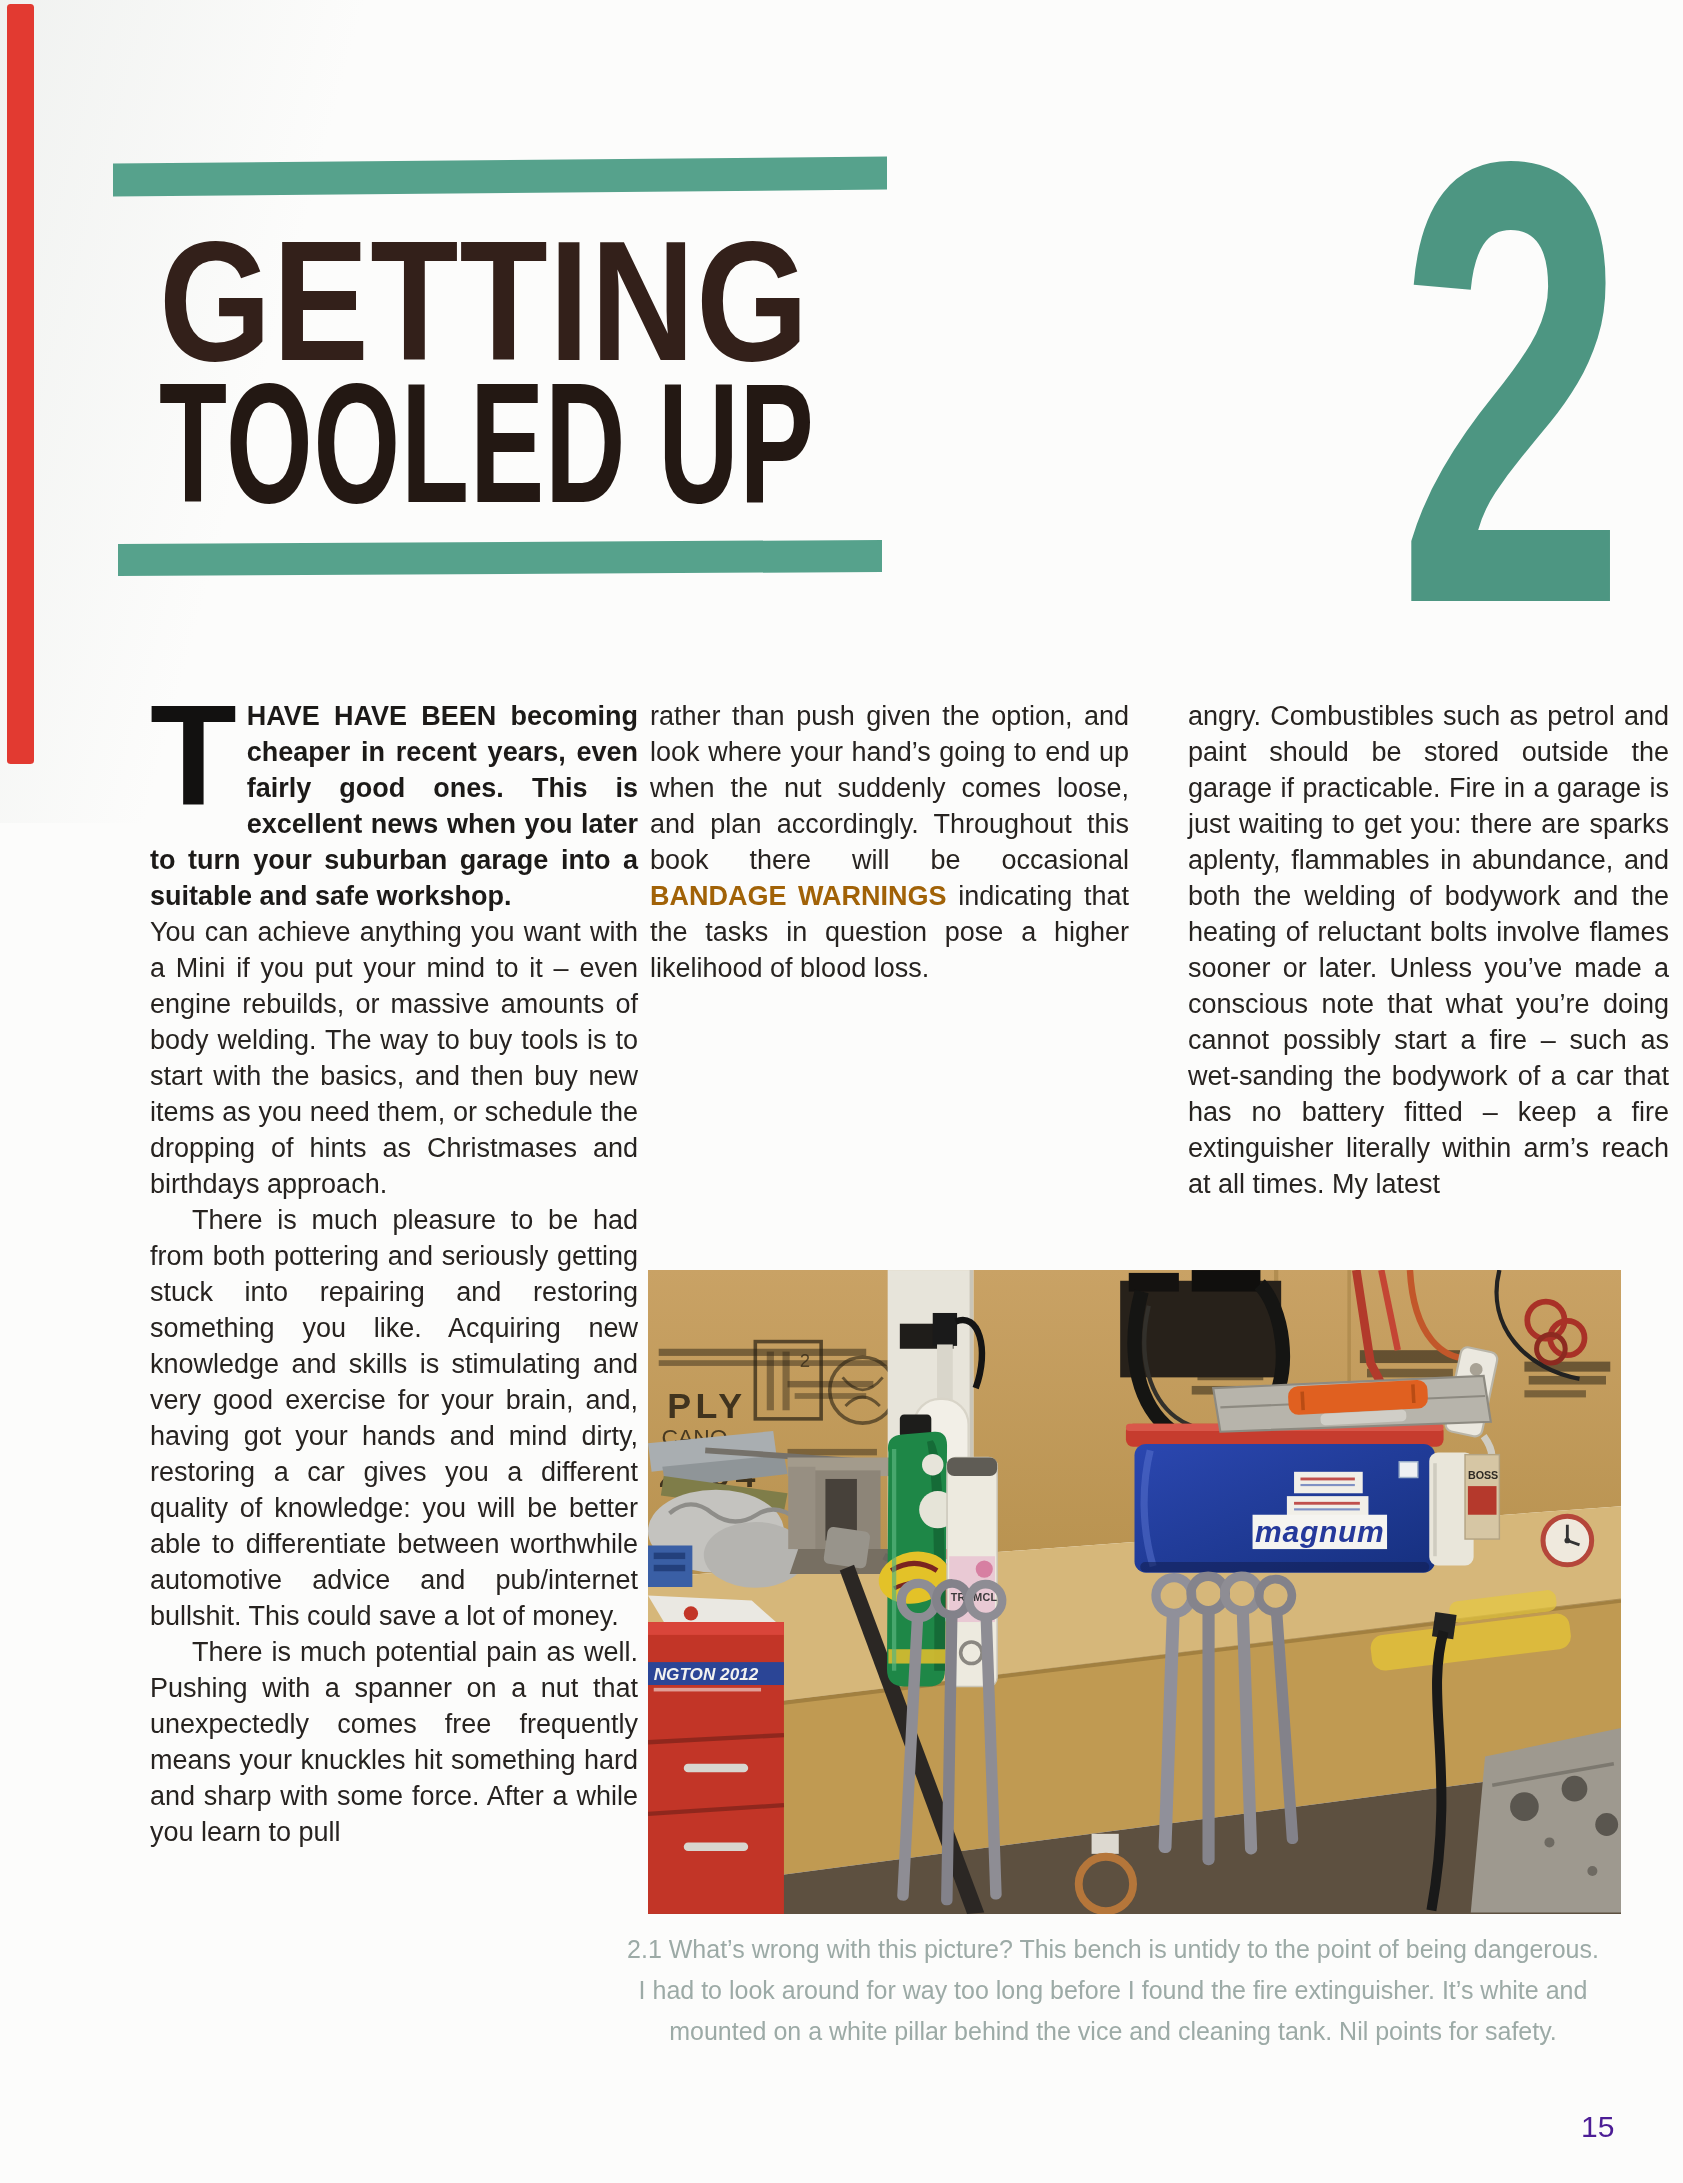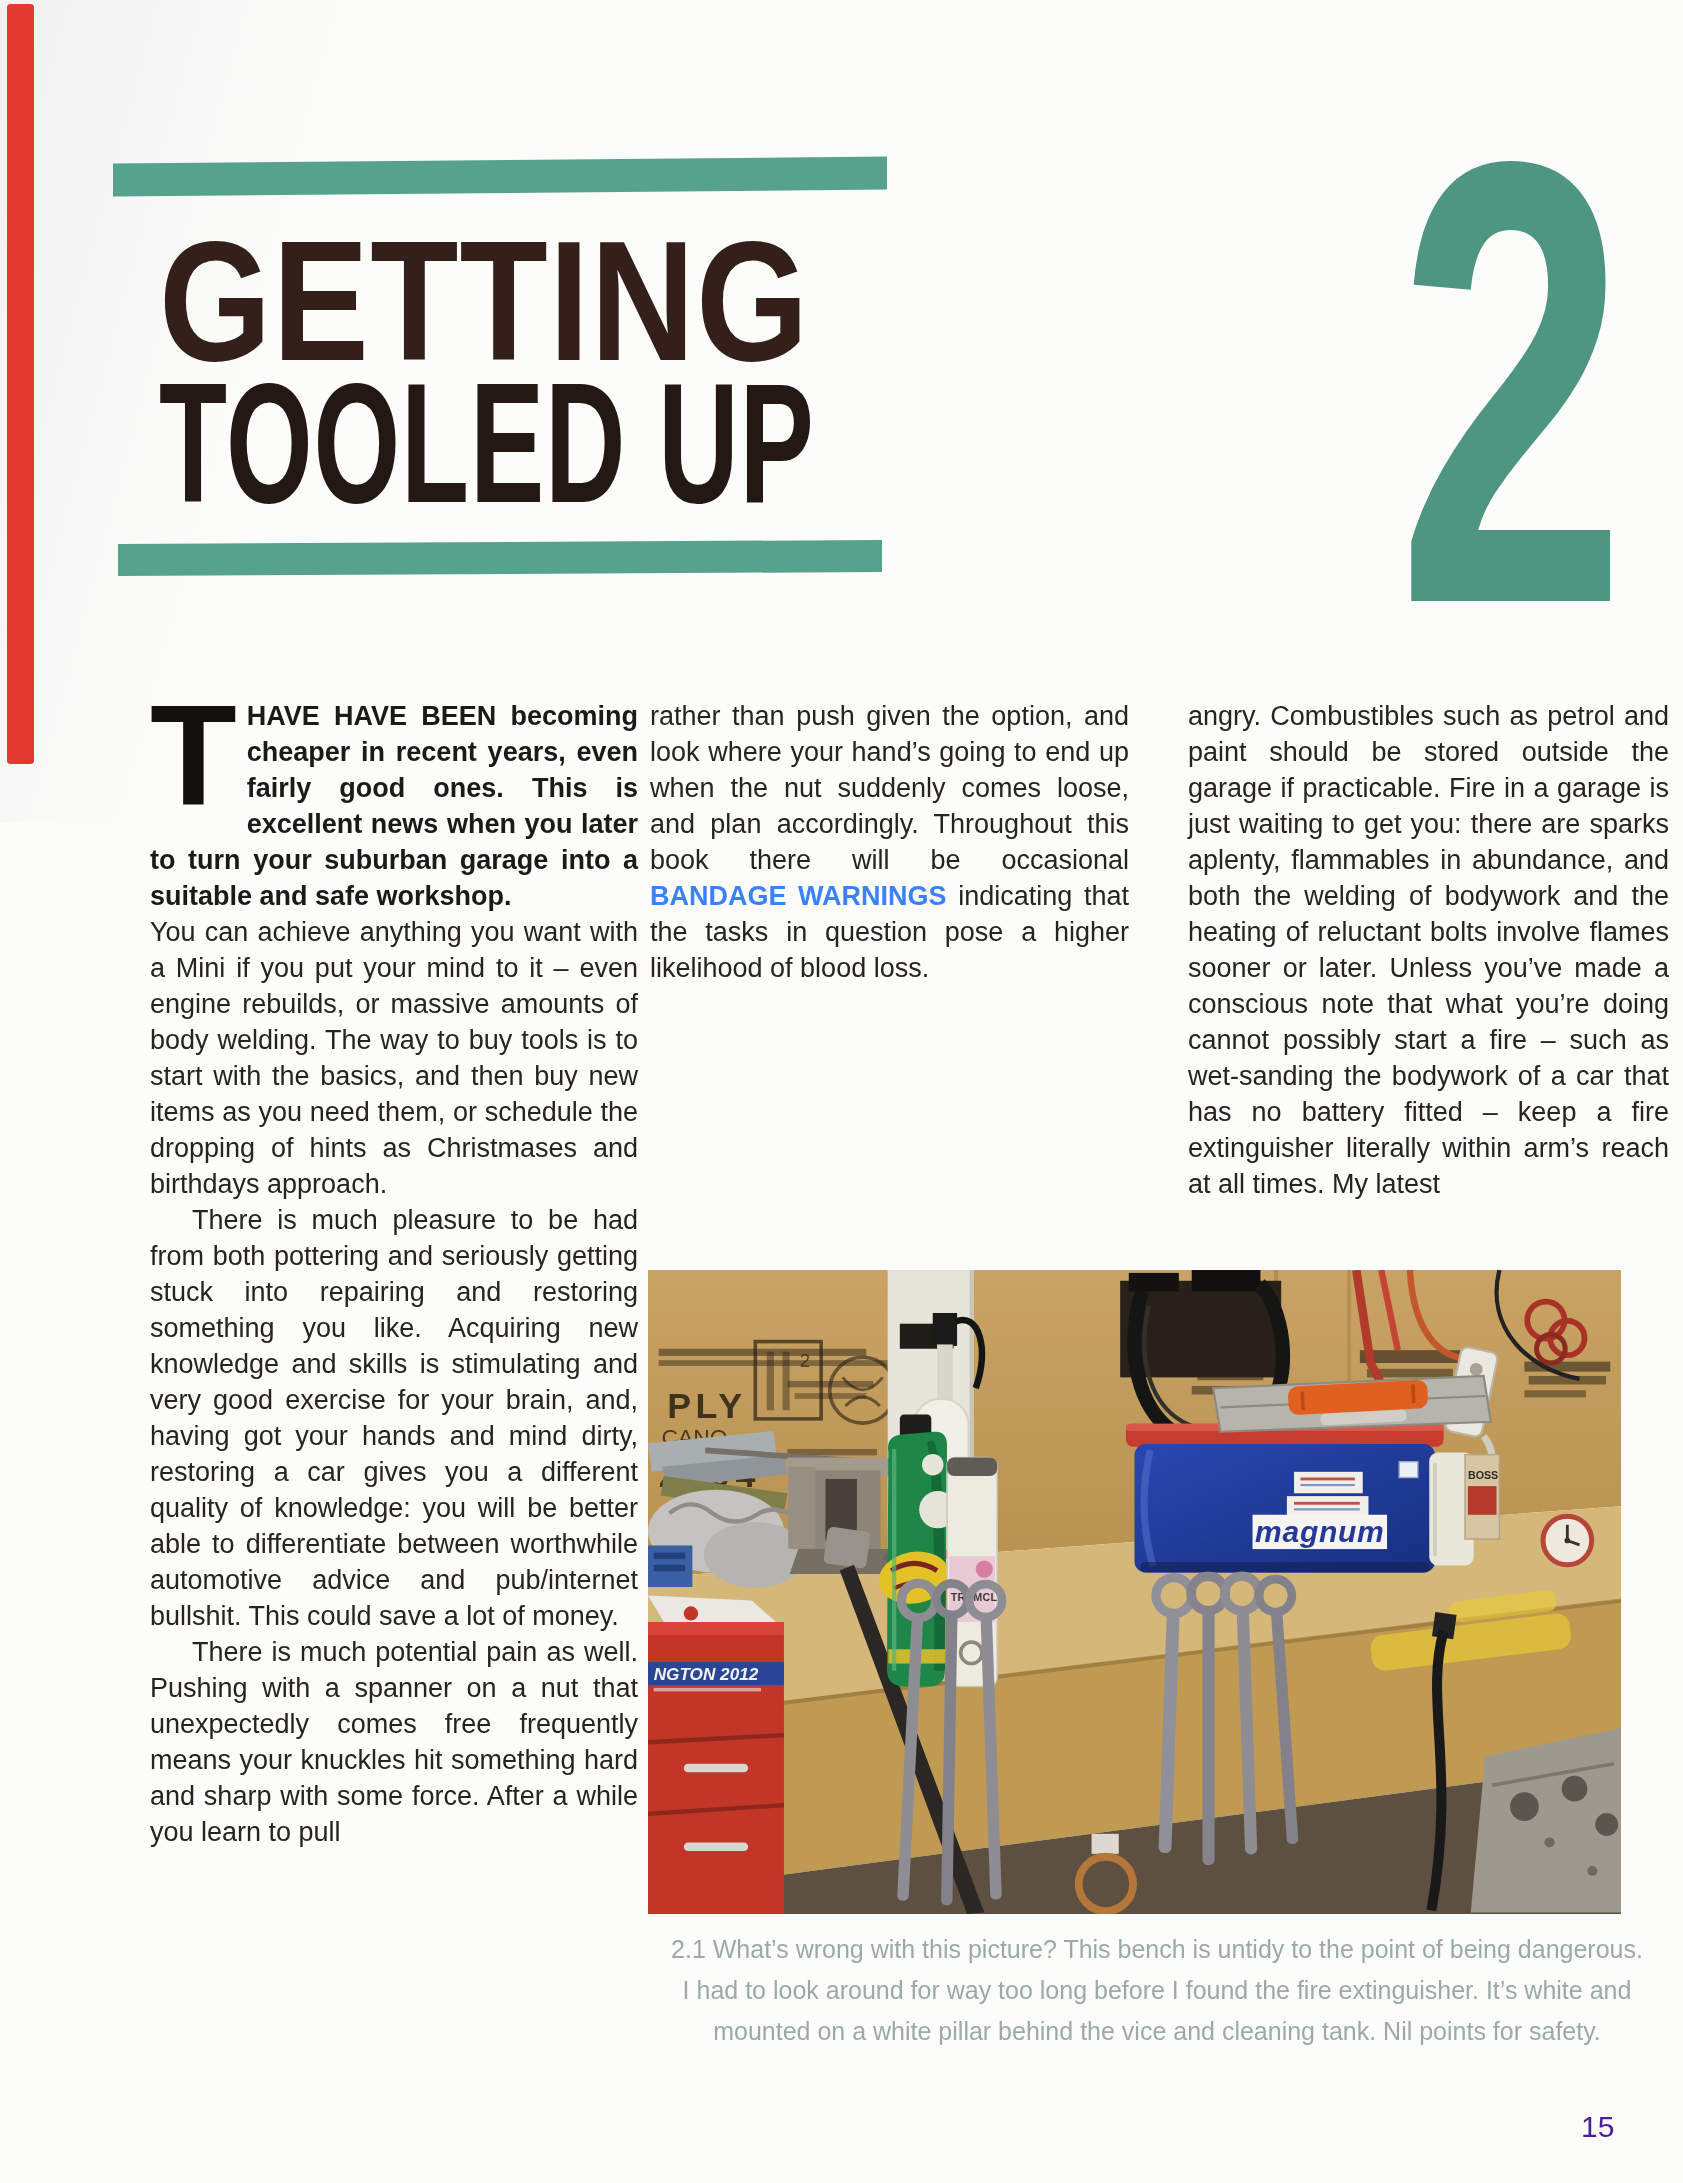--- a/index.html
+++ b/index.html
@@ -39,24 +39,24 @@
   #col2{left:650px;width:479px;}
   #col3{left:1188px;width:481px;}
   .col p{margin:0;}
   .intro{font-weight:bold;color:#1c1a18;}
   .dropcap{
     float:left;font-size:142px;line-height:107px;padding:4.3px 10px 0 0;
     font-weight:bold;color:#121110;
   }
   .after-intro{margin-top:37px;}
   .indent{text-indent:42px;}
-  .warning{color:#3b82f6;font-weight:bold;}
+  .warning{color:#a16207;font-weight:bold;}
   .photo{position:absolute;left:648px;top:1270px;width:973px;height:644px;}
   .caption{
-    position:absolute;left:666px;top:1929px;width:982px;text-align:center;
+    position:absolute;left:622px;top:1929px;width:982px;text-align:center;
     font-size:25px;line-height:41px;color:#9caaa6;
   }
   .pagenum{position:absolute;left:1581px;top:2110px;font-size:30px;color:#4c1d95;}
 </style>
 </head>
 <body>
 
 <div>
 
   <div class="scan-wedge"></div>

